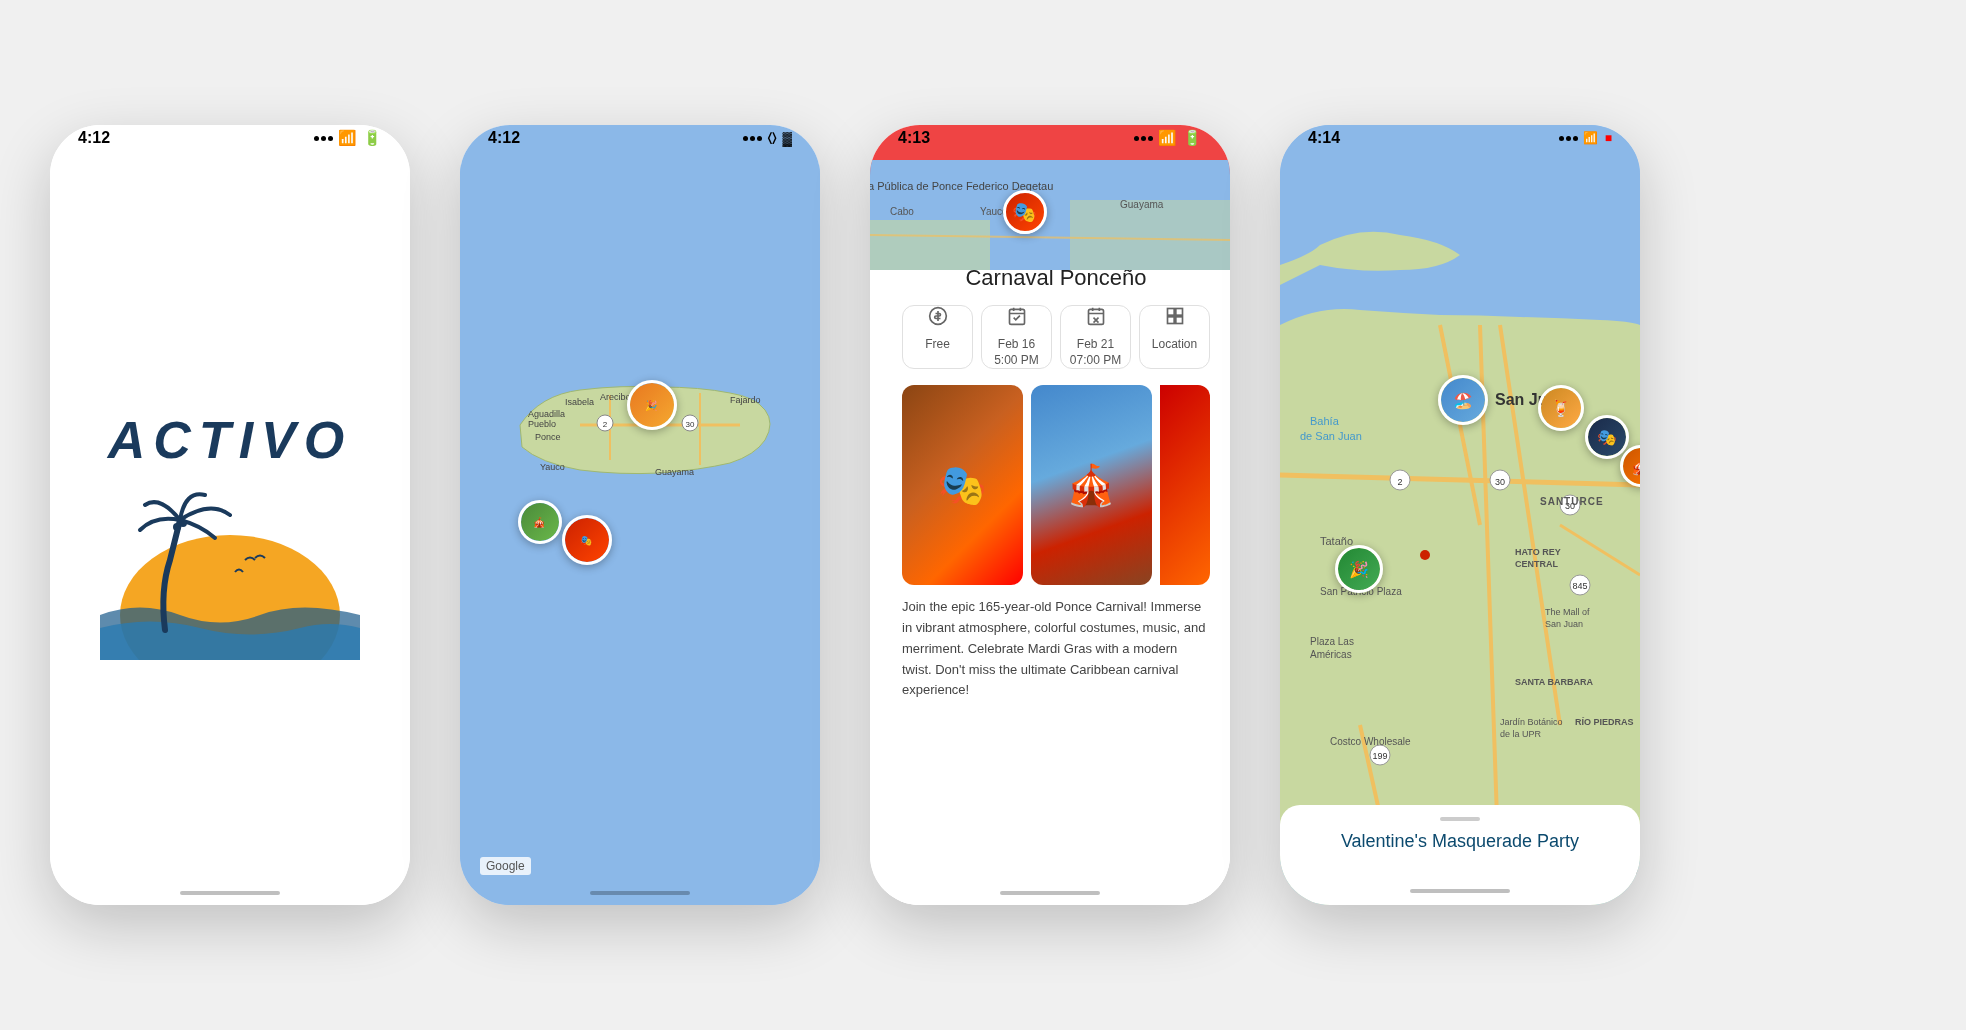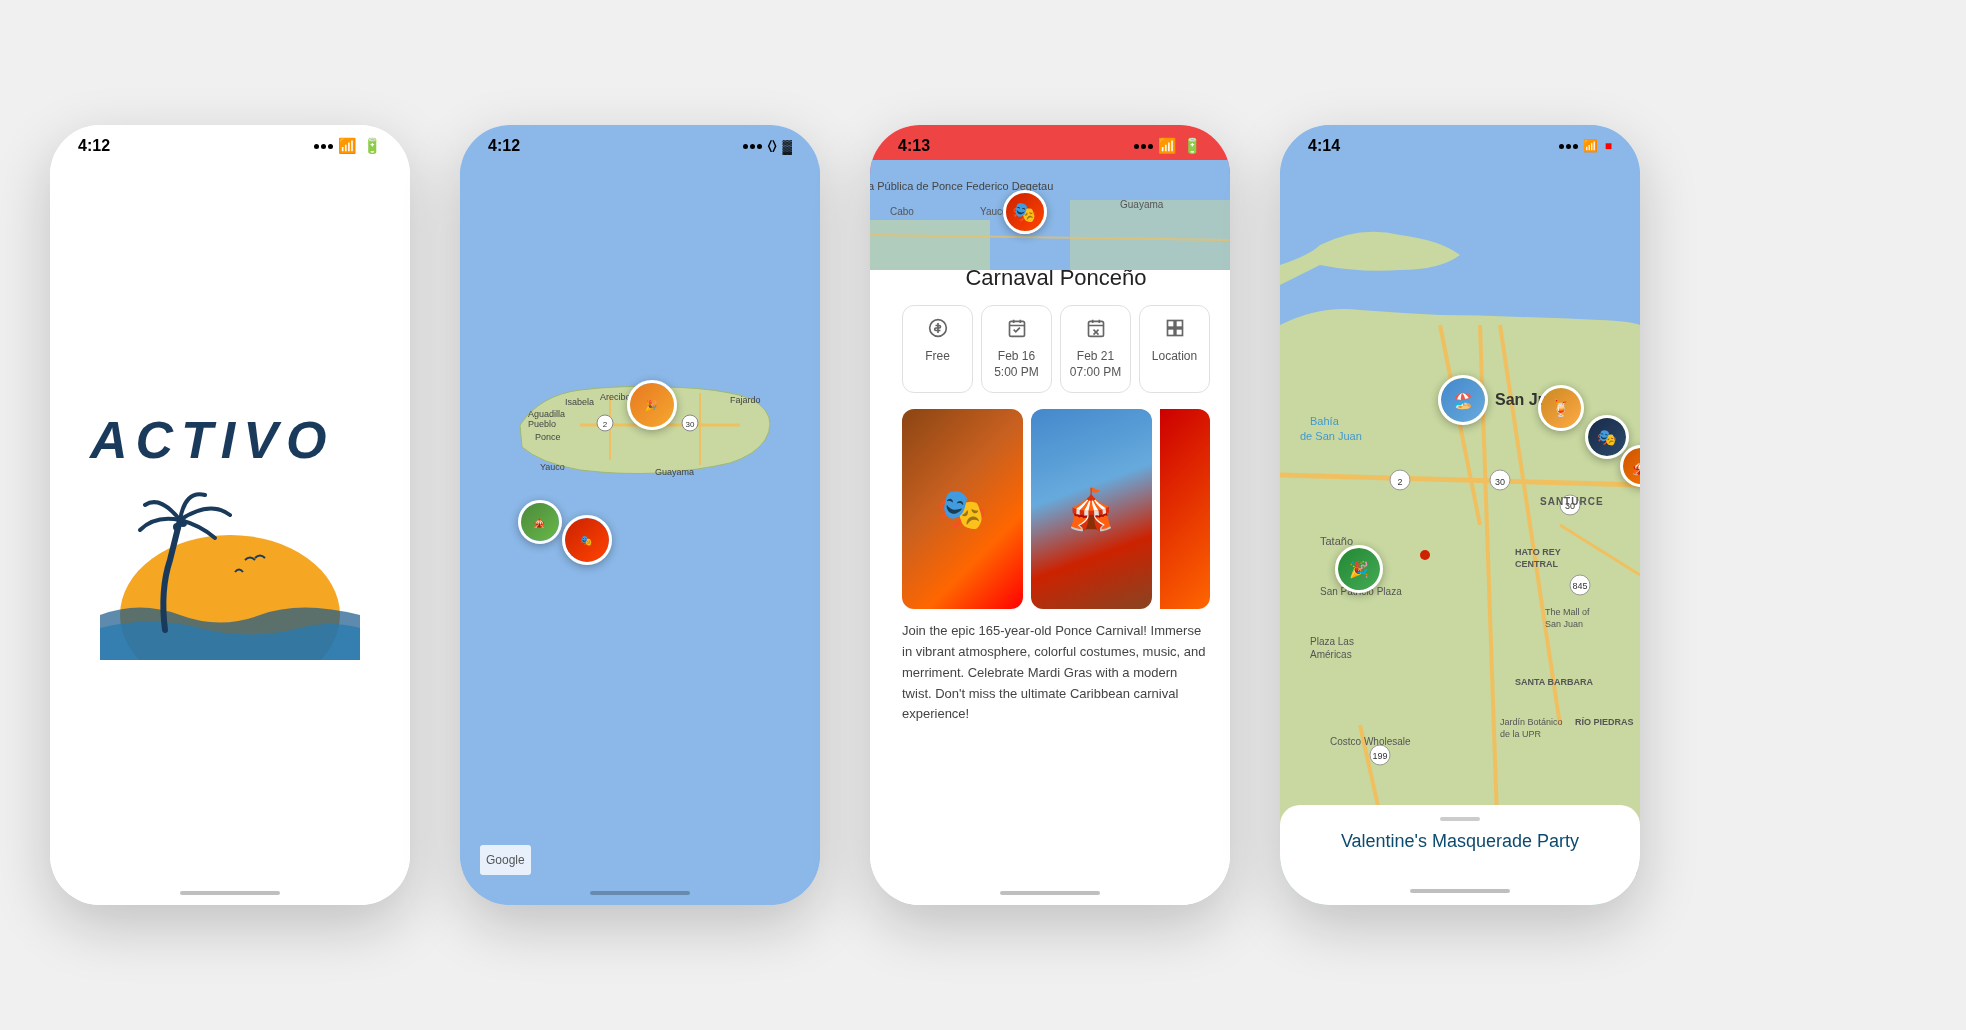--- a/index.html
+++ b/index.html
@@ -20,21 +20,21 @@
       overflow: hidden;
       box-shadow: 0 20px 60px rgba(0,0,0,0.2);
       background: #fff;
     }
 
     
     .status-bar {
       display: flex;
       justify-content: space-between;
       align-items: center;
-      padding: 12px 28px 4px;
+      padding: 4px 28px 4px;
       font-size: 15px;
       font-weight: 600;
       position: absolute;
       top: 0; left: 0; right: 0;
       z-index: 10;
     }
     .status-bar .time { font-weight: 700; font-size: 16px; }
     .status-icons { display: flex; align-items: center; gap: 6px; }
     .signal-dots { display: flex; gap: 2px; }
     .signal-dots span {
@@ -53,20 +53,21 @@
       display: flex;
       flex-direction: column;
       align-items: center;
       justify-content: center;
       position: relative;
     }
     #phone1 .status-bar { color: #000; }
     .activo-logo {
       display: flex;
       flex-direction: column;
+      align-items: center;
       margin-top: 40px;
     }
     .activo-text {
       font-size: 52px;
       font-weight: 900;
       color: #1a3a5c;
       letter-spacing: 8px;
       font-style: italic;
     }
     .activo-illustration {
@@ -94,21 +95,21 @@
       top: 40px; left: 0; right: 0; bottom: 0;
       background: #8bb8e8;
     }
     .google-label {
       position: absolute;
       bottom: 30px;
       left: 20px;
       font-size: 12px;
       color: #555;
       background: rgba(255,255,255,0.8);
-      padding: 8px 6px;
+      padding: 2px 6px;
       border-radius: 3px;
     }
 
     
     #phone3 {
       width: 360px;
       height: 780px;
       margin: 125px 25px;
     }
     #phone3 .screen {
@@ -160,21 +161,21 @@
     }
     .info-cards-row {
       display: flex;
       gap: 8px;
       margin-bottom: 16px;
     }
     .info-card {
       flex: 1;
       border: 1px solid #e0e0e0;
       border-radius: 12px;
-      padding: 12px 8px;
+      padding: 0 8px;
       display: flex;
       flex-direction: column;
       align-items: center;
       gap: 6px;
     }
     .info-card .icon-wrap {
       font-size: 20px;
       color: #888;
     }
     .info-card .card-label {

